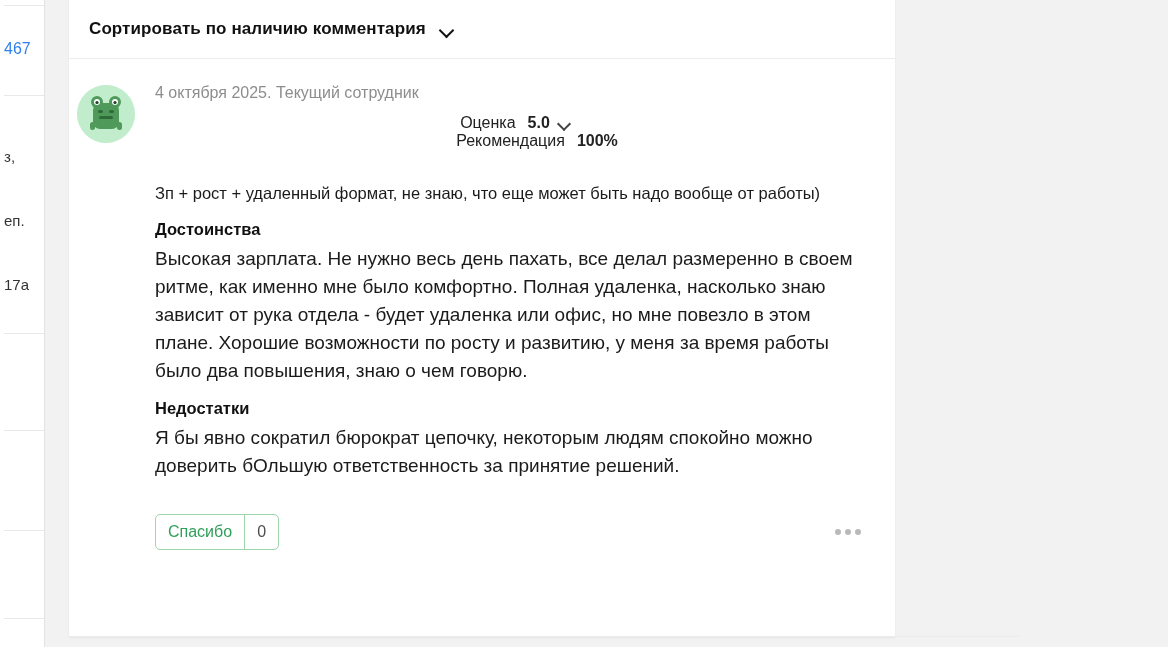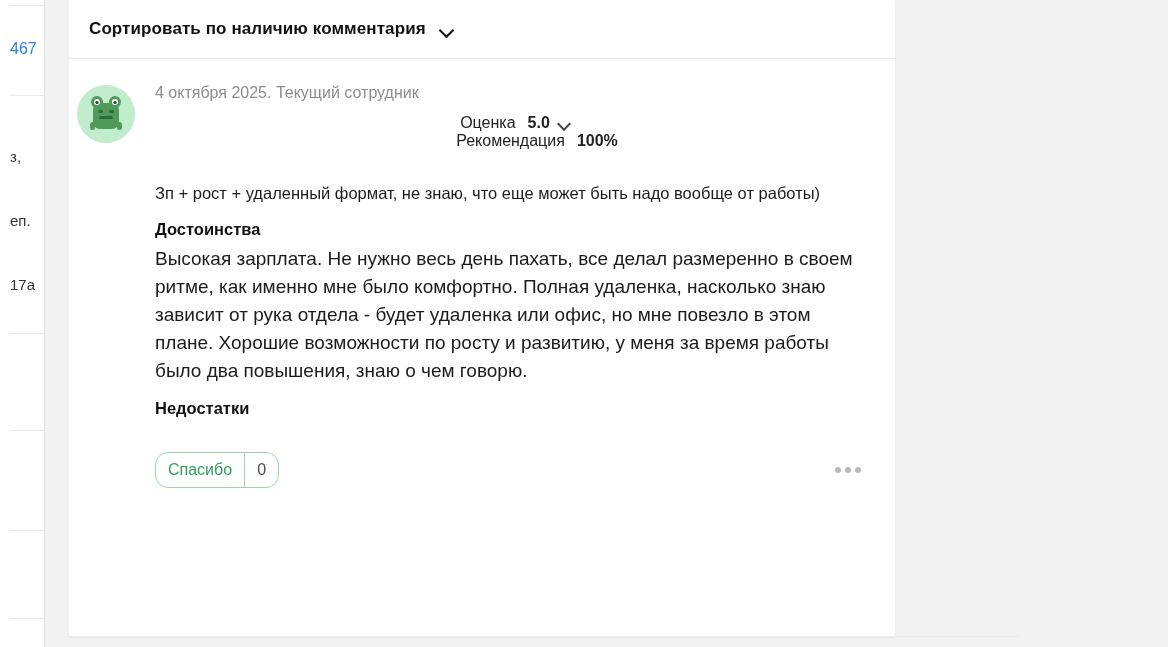--- a/index.html
+++ b/index.html
@@ -12,21 +12,21 @@
     background: #ffffff;
     font-family: "Liberation Sans", sans-serif;
     color: #1a1a1a;
     overflow: hidden;
     position: relative;
   }
 
   
   .left-rail {
     position: absolute;
-    left: 10px;
+    left: 4px;
     top: 0;
     width: 44px;
     height: 647px;
     background: #ffffff;
     overflow: hidden;
   }
   .rail-divider {
     position: absolute;
     left: 0;
     width: 44px;
@@ -209,21 +209,21 @@
     margin-bottom: 0;
     display: flex;
     align-items: center;
     justify-content: space-between;
     padding-right: 8px;
   }
   .thanks {
     display: inline-flex;
     align-items: stretch;
     border: 1px solid #9fd5ab;
-    border-radius: 13px;
+    border-radius: 5px;
     overflow: hidden;
     height: 34px;
   }
   .thanks-label {
     padding: 0 12px;
     display: flex;
     align-items: center;
     font-size: 16px;
     color: #2fa05a;
   }
@@ -321,20 +321,21 @@
           <span class="rating-value">100%</span>
         </div>
       </div>
 
       <div class="summary">Зп + рост + удаленный формат, не знаю, что еще может быть надо вообще от работы)</div>
 
       <div class="section-title">Достоинства</div>
       <div class="section-text">Высокая зарплата. Не нужно весь день пахать, все делал размеренно в своем ритме, как именно мне было комфортно. Полная удаленка, насколько знаю зависит от рука отдела - будет удаленка или офис, но мне повезло в этом плане. Хорошие возможности по росту и развитию, у меня за время работы было два повышения, знаю о чем говорю.</div>
 
       <div class="section-title">Недостатки</div>
+      <div class="section-text">Я бы явно сократил бюрократ цепочку, некоторым людям спокойно можно доверить бОльшую ответственность за принятие решений.</div>
 
       <div class="actions">
         <div class="thanks">
           <span class="thanks-label">Спасибо</span>
           <span class="thanks-count">0</span>
         </div>
         <div class="more-dots">
           <span></span>
             <span></span>
             <span></span>

